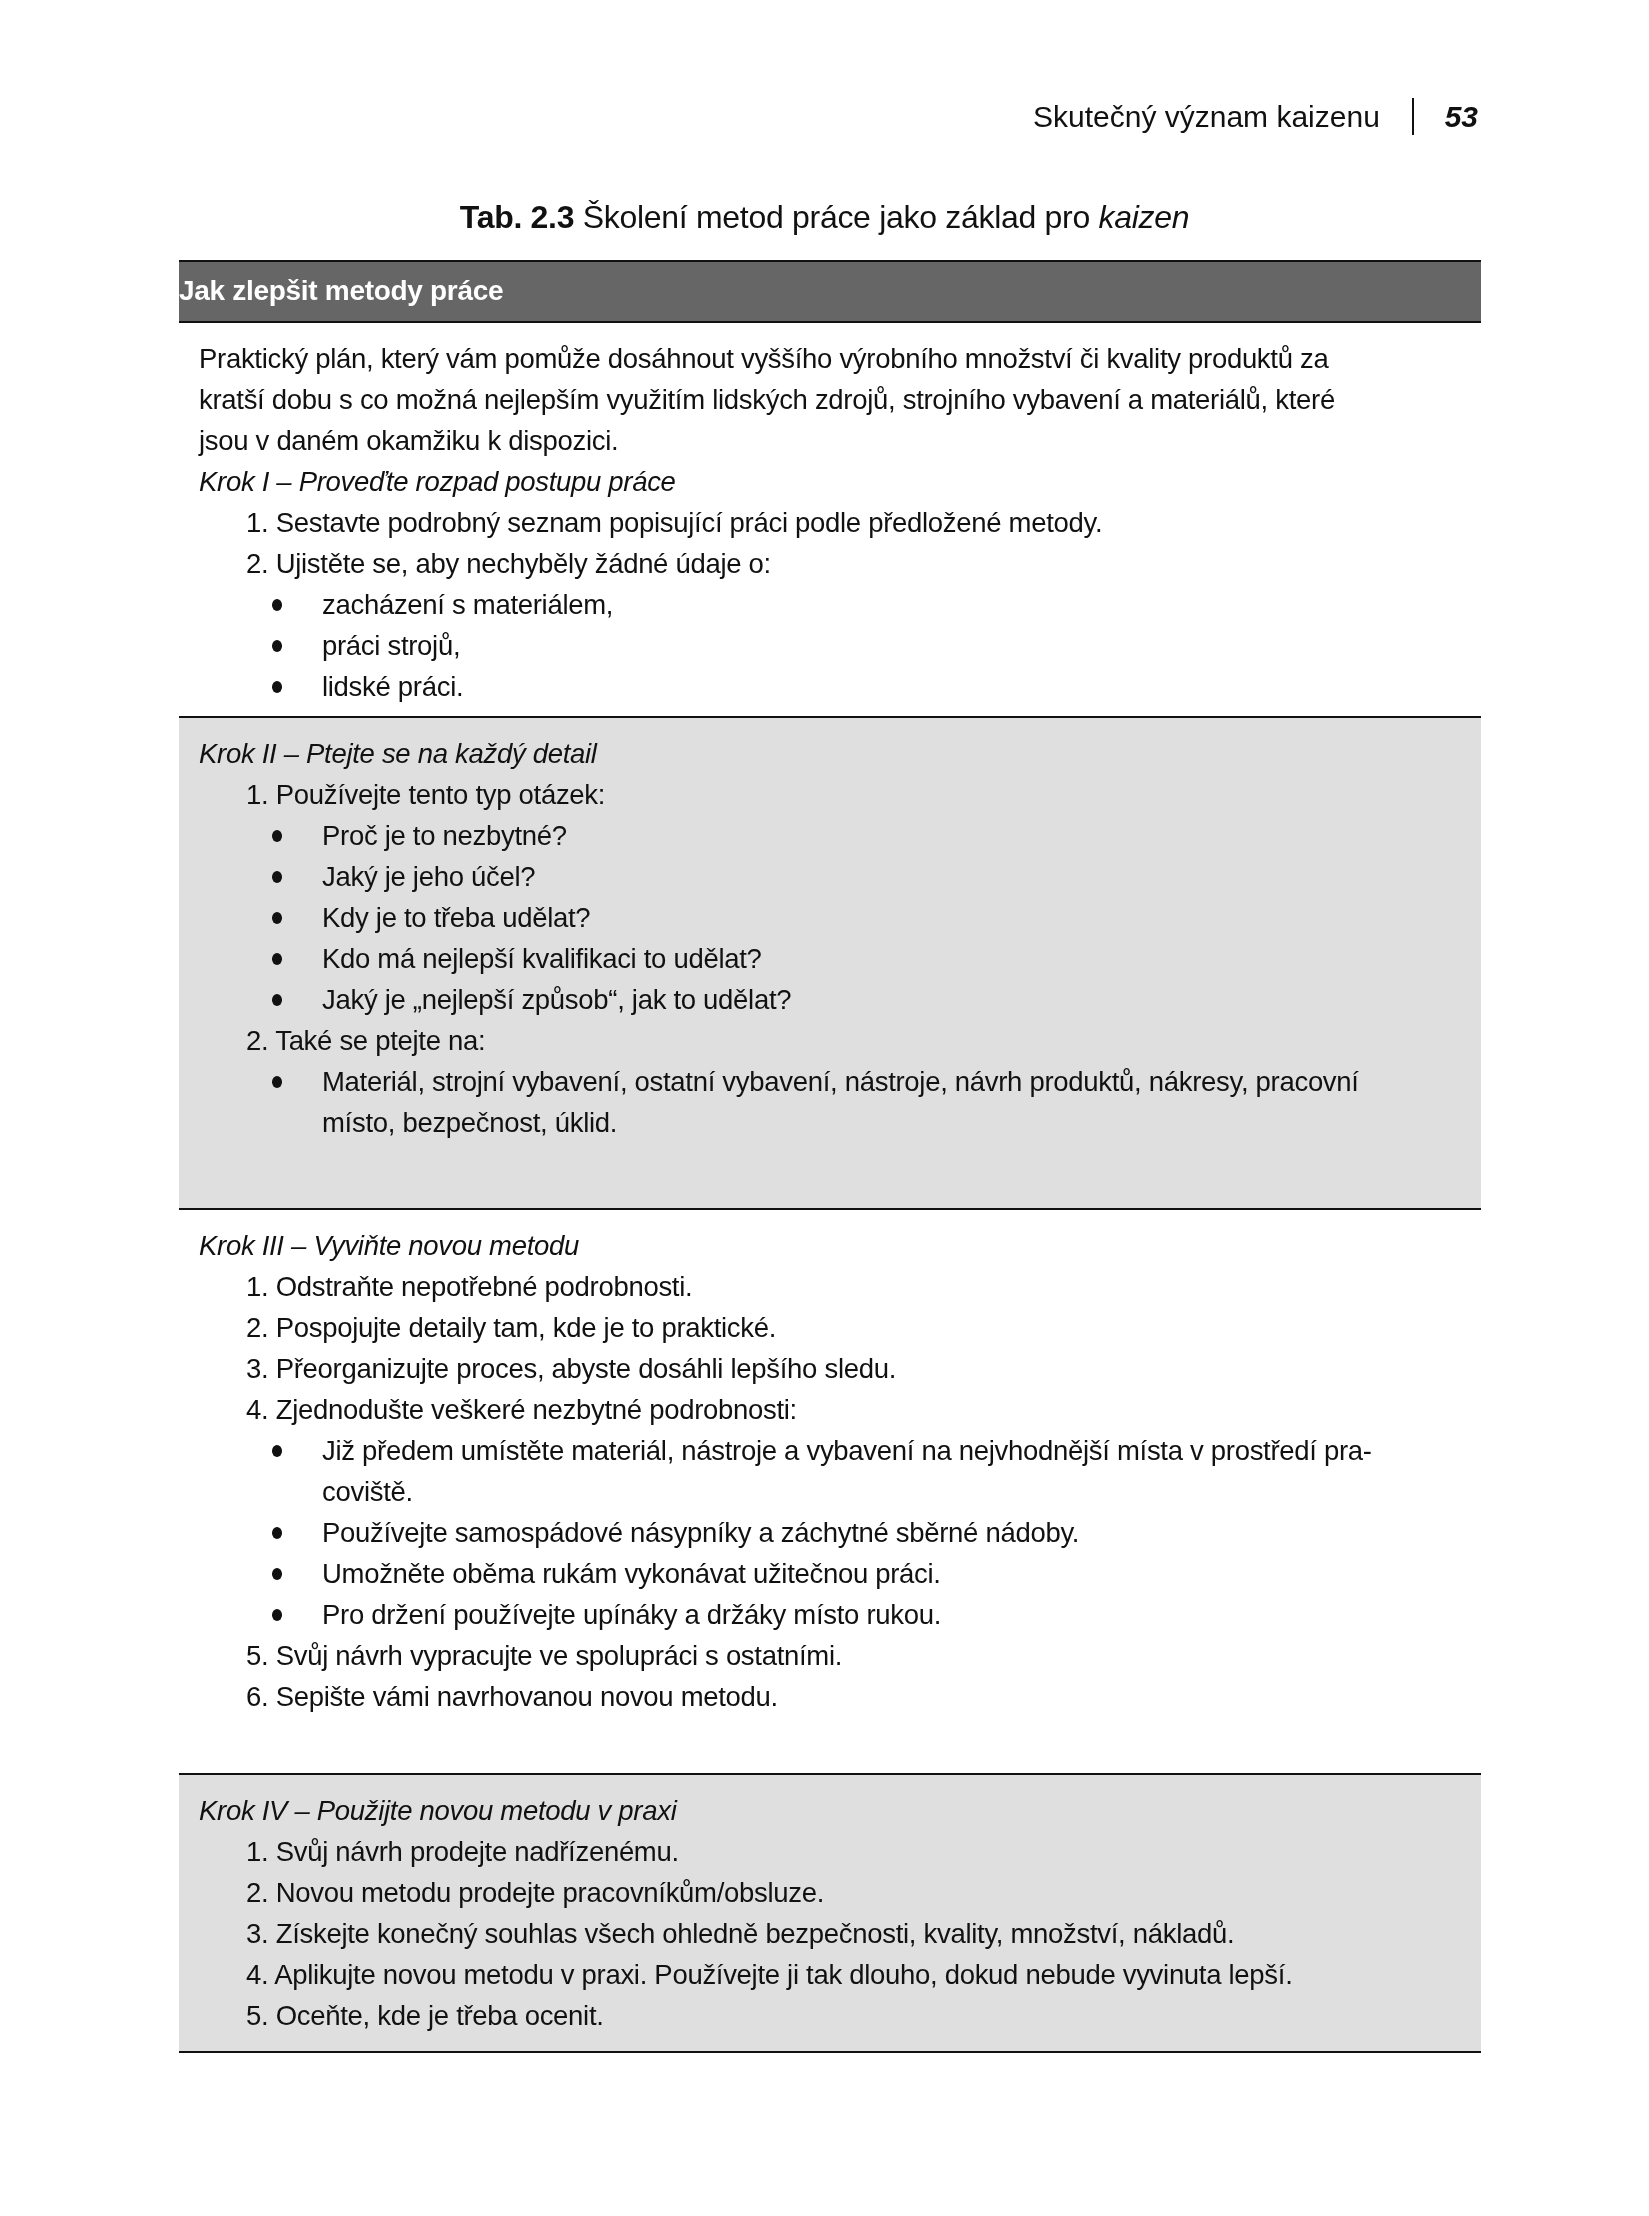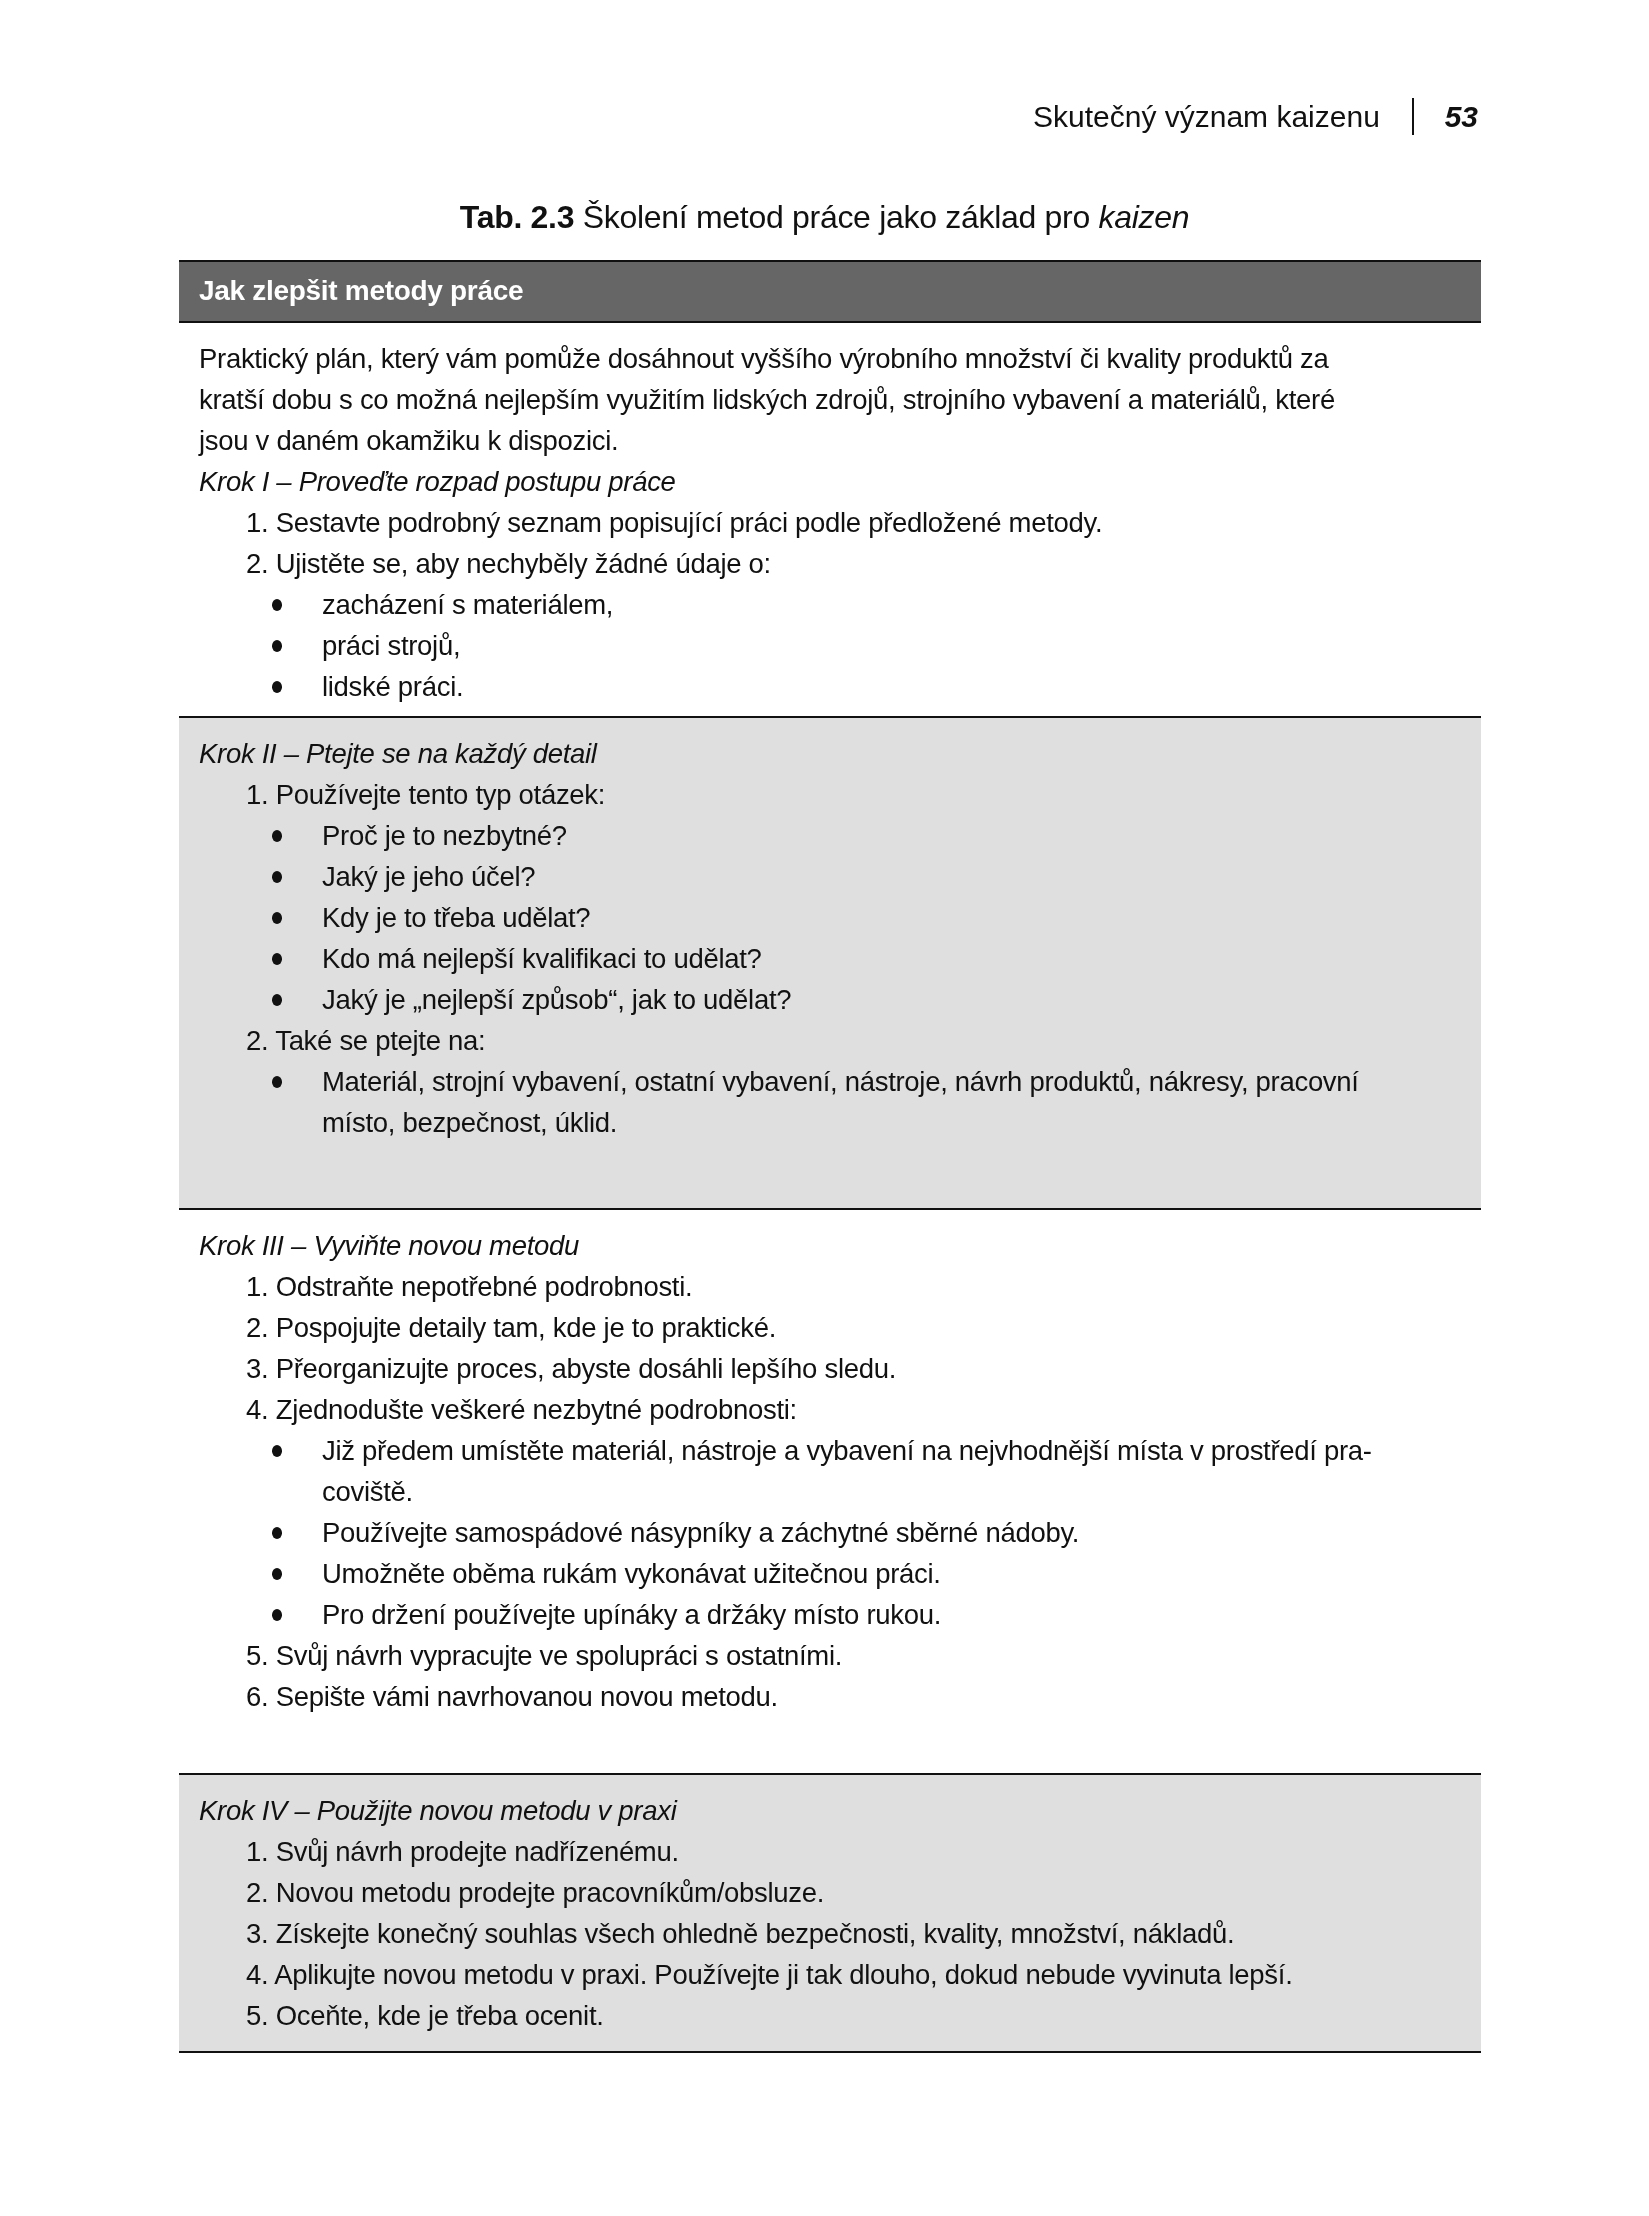--- a/index.html
+++ b/index.html
@@ -21,21 +21,21 @@
   }
   .caption .lbl { font-weight: bold; }
   .caption .em { font-style: italic; }
 
   .table {
     position: absolute; left: 179px; top: 260px; width: 1302px;
   }
   .thead {
     background: #666666; color: #ffffff; font-weight: bold;
     border-top: 2.5px solid #111; border-bottom: 2.5px solid #111;
-    height: 63px; box-sizing: border-box; padding-left: 20px;
+    height: 63px; box-sizing: border-box; 
     font-size: 28px; line-height: 58px; letter-spacing: -0.3px;
   }
   .section {
     border-bottom: 2.5px solid #111; box-sizing: border-box;
     padding: 15px 20px 13.3px 20px;
     font-size: 27.5px; line-height: 41px; letter-spacing: -0.3px;
   }
   .section.white { background: #ffffff; }
   .section.gray { background: #dfdfdf; }
   .intro-line { white-space: nowrap; }

